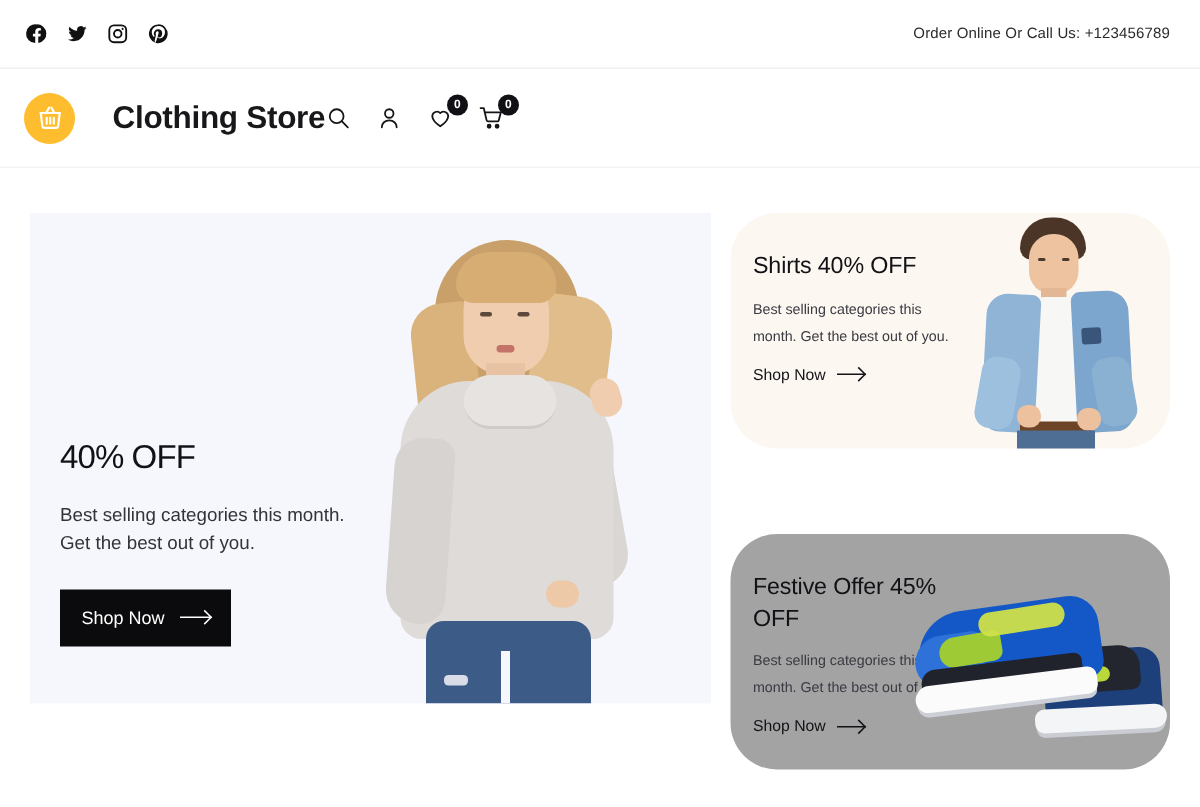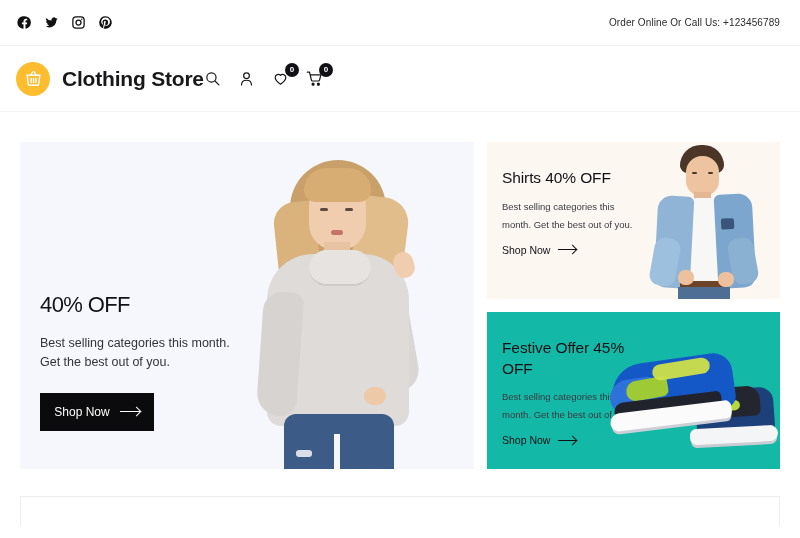--- a/index.html
+++ b/index.html
@@ -32,21 +32,21 @@
   }
 
   
   .header {
     height: 66px;
     display: flex; align-items: center;
     padding: 0 20px 0 16px;
     border-bottom: 1px solid #f4f4f4;
     background: #fff;
   }
-  .brand { display: flex; align-items: center; gap: 12px; justify-content: flex-end; }
+  .brand { display: flex; align-items: center; gap: 25px; justify-content: flex-end; }
   .brand-mark {
     width: 34px; height: 34px; border-radius: 50%;
     background: #febd2f;
     display: flex; align-items: center; justify-content: center;
   }
   .brand-name {
     font-size: 21px; font-weight: 700; letter-spacing: -.2px;
     color: #18181b;
   }
 
@@ -121,23 +121,24 @@
     border-top: 1px solid currentColor;
     border-right: 1px solid currentColor;
     transform: rotate(45deg);
   }
 
   .side-col { display: flex; flex-direction: column; gap: 13px; }
   .side-card {
     width: 293px; height: 157px;
     position: relative; overflow: hidden;
     padding: 26px 0 0 15px;
+    border-radius: 31px;
   }
   .card-shirts { background: #fdf7f1; }
-  .card-festive { background: #14b8a6; }
+  .card-festive { background: #a3a3a3; margin-top: 44px; }
   .card-title {
     font-size: 15.5px; font-weight: 400; color: #111116;
     line-height: 1.33; max-width: 150px; letter-spacing: -.1px;
   }
   .card-sub {
     margin-top: 9px;
     font-size: 9.5px; line-height: 1.9; color: #3a3a42;
     max-width: 140px;
   }
   .card-link {

